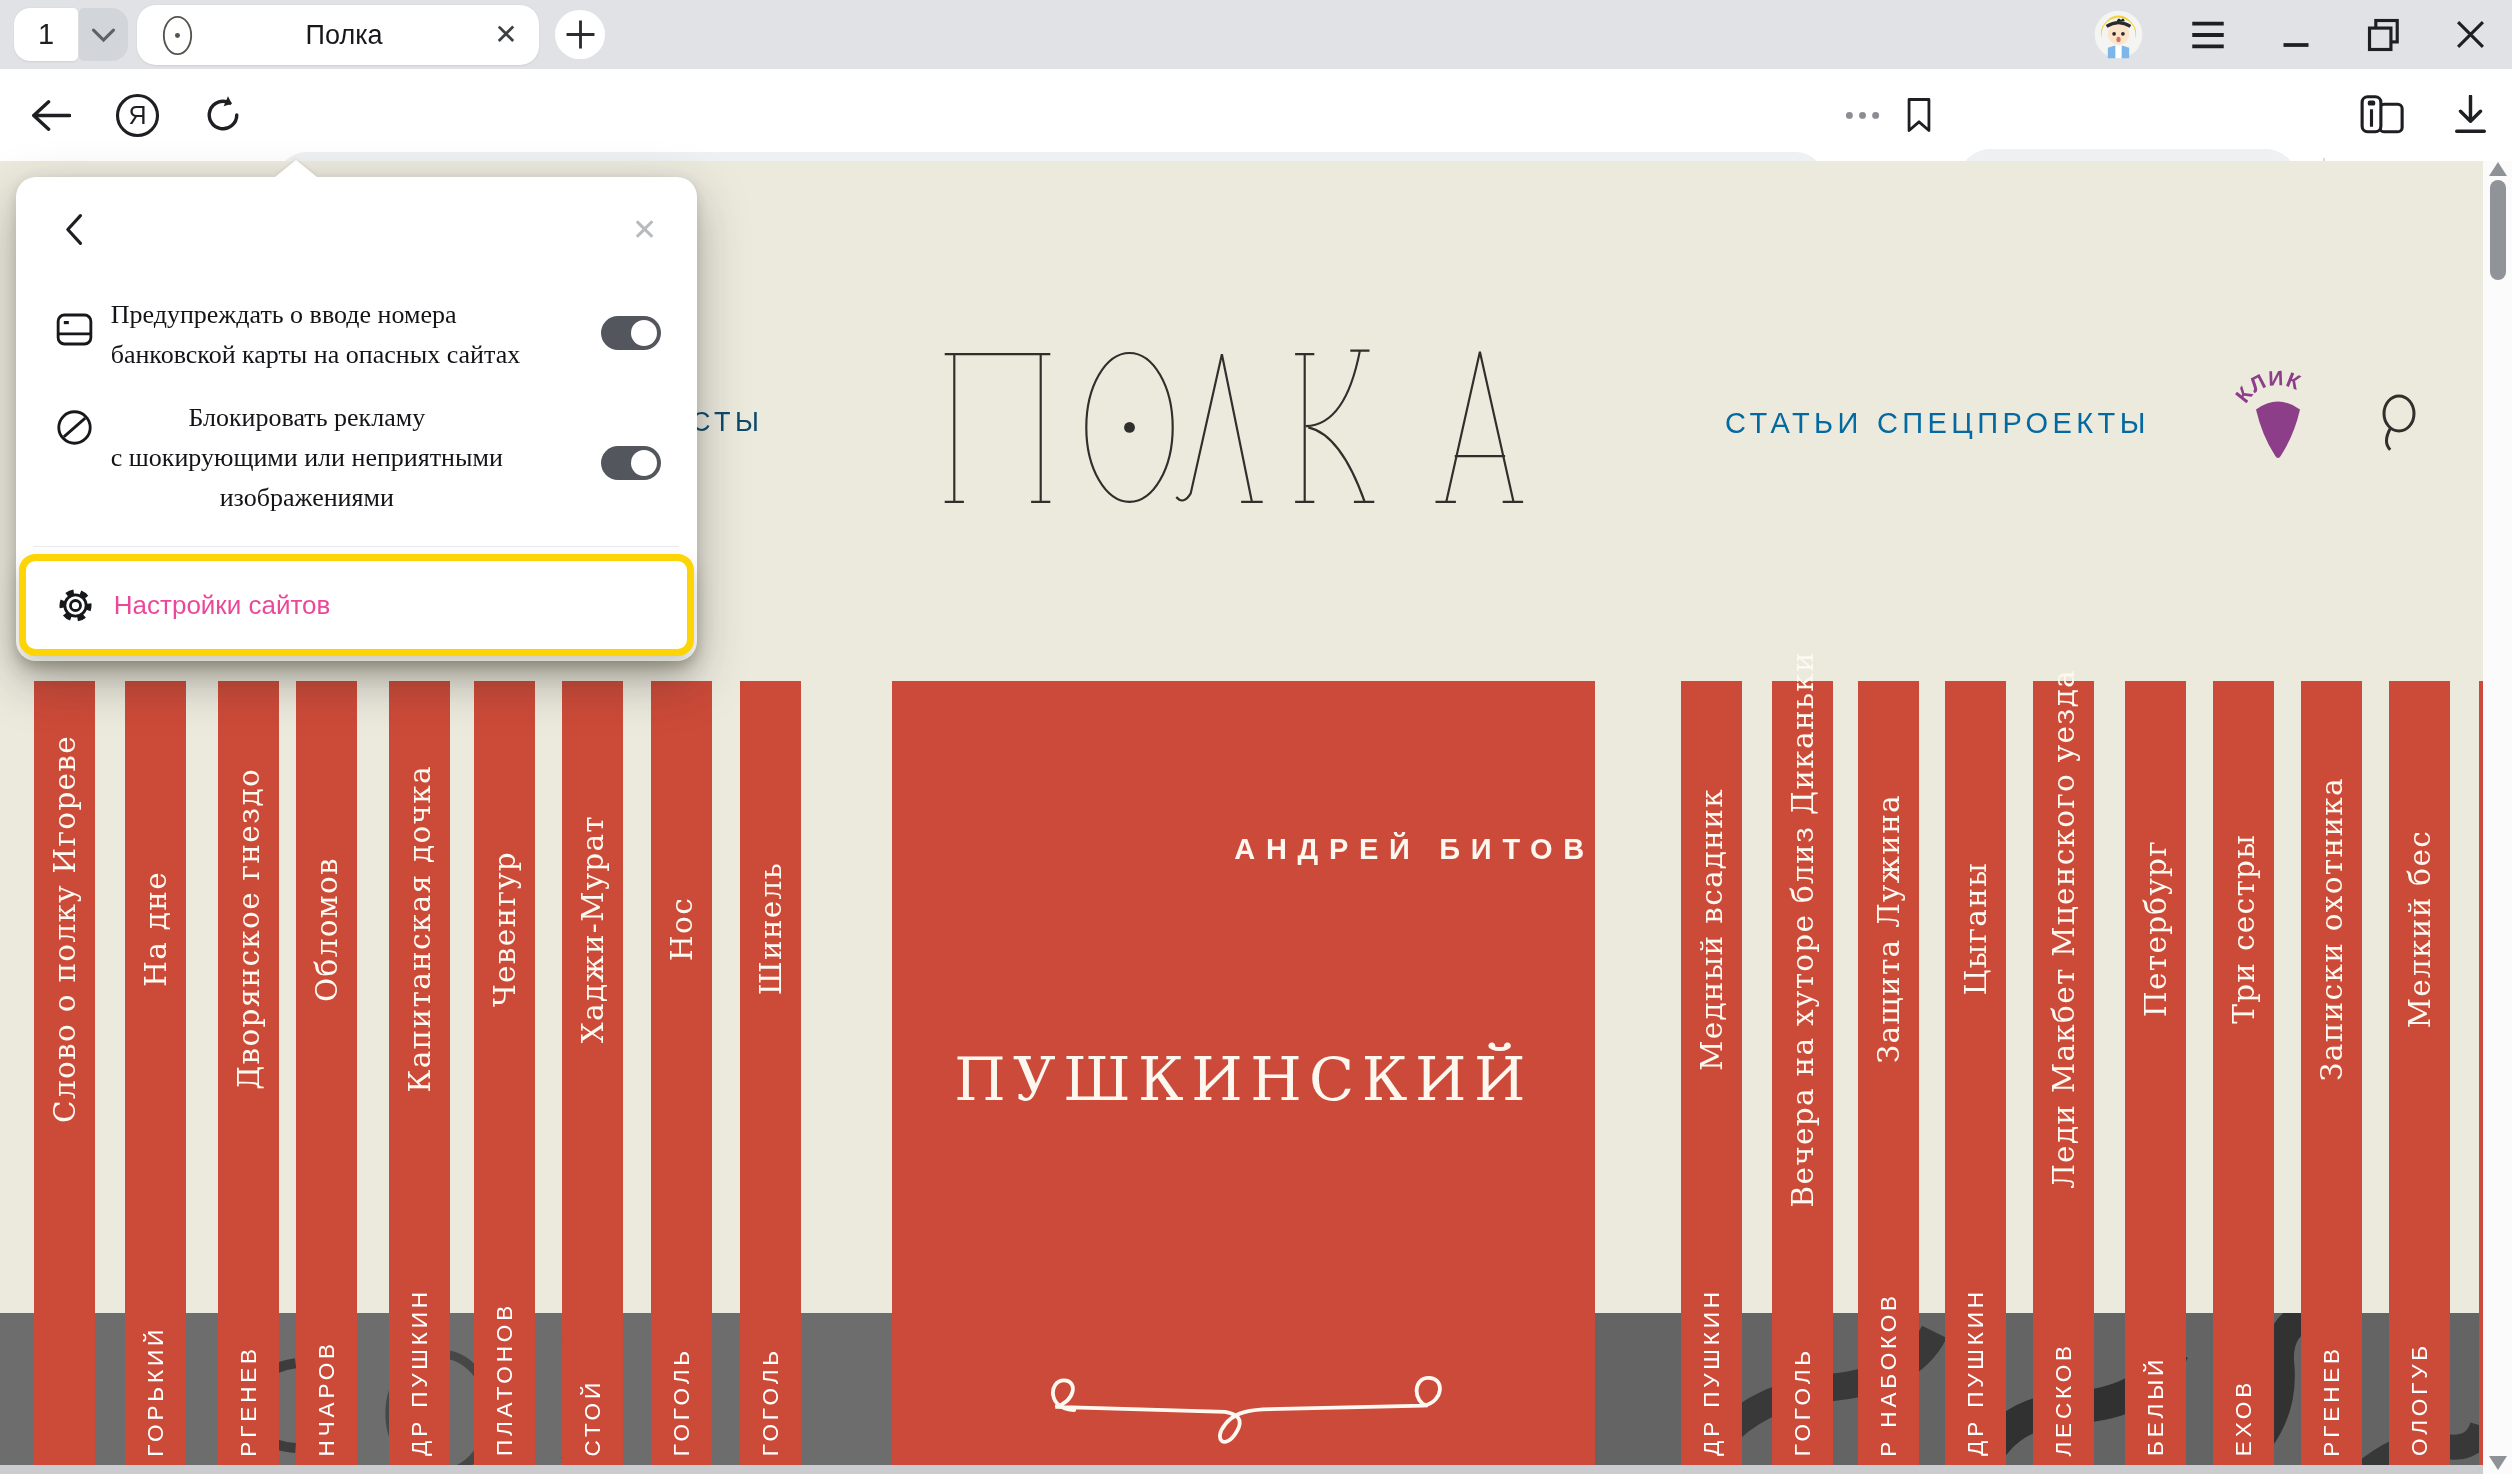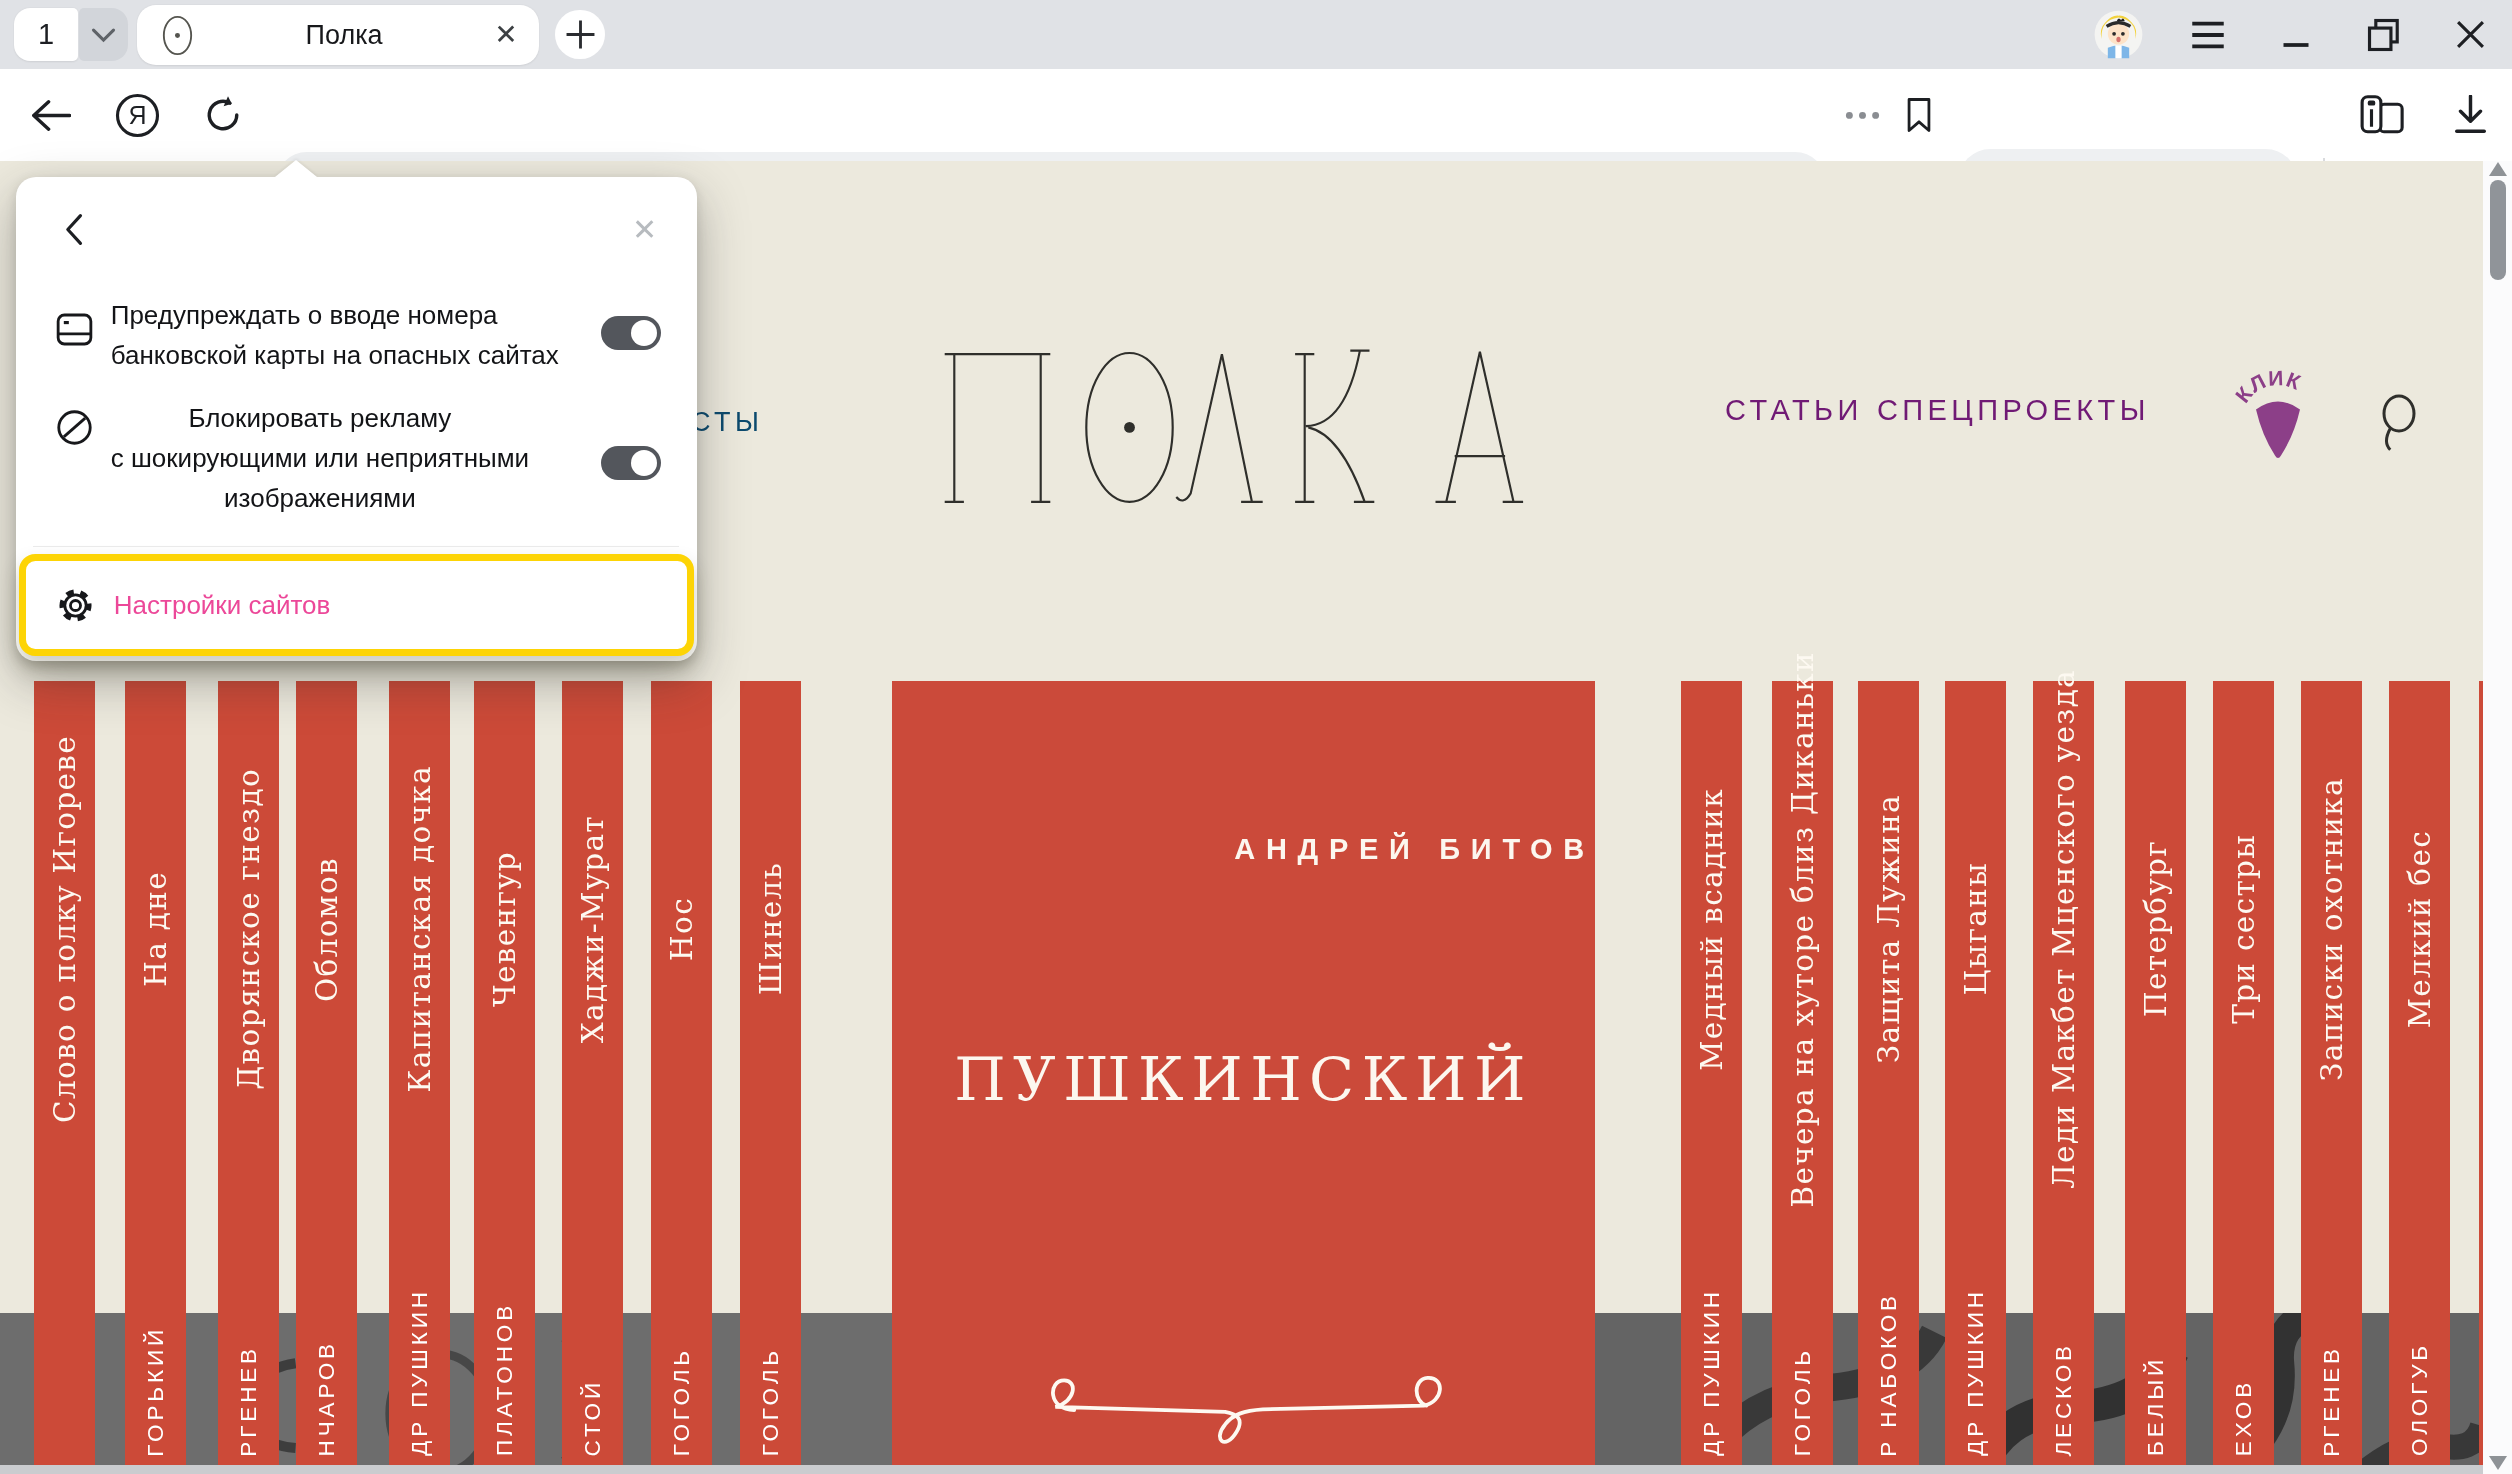--- a/index.html
+++ b/index.html
@@ -37,21 +37,21 @@
   .url-scheme { color:#9b9ea4; } .url-domain { color:#17181b; }
   .alice-pill { position:absolute; left:1958px; top:80px; width:340px; height:65px; background:#eef0f2;
     border-radius:33px; display:flex; align-items:center; }
   .alice-circle { width:41px; height:41px; border-radius:50%; margin-left:10.7px; position:relative; flex:0 0 auto; }
   .alice-label { margin-left:14px; font-size:27px; color:#17181b; white-space:nowrap; }
   .toolbar-divider { position:absolute; left:2323px; top:89px; width:1.9px; height:49px; background:#d9dbde; }
 
   
   .content { position:absolute; left:0; top:161px; width:2483px; height:1314px; background:#ece9dd; overflow:hidden; }
   .nav-partial { position:absolute; left:691px; top:246px; font-size:27px; letter-spacing:4.4px; color:#0c4a6e; }
-  .nav-link { position:absolute; top:233px; font-size:29px; letter-spacing:4.4px; color:#701a75; white-space:nowrap; }
+  .nav-link { position:absolute; top:246px; font-size:29px; letter-spacing:4.4px; color:#0369a1; white-space:nowrap; }
   .logo-wrap { position:absolute; left:864px; top:180px; width:747px; height:168px; }
   .sr { position:absolute; width:0.6px; height:0.6px; overflow:hidden; clip:rect(0 0 0 0); white-space:nowrap; }
   .klik { position:absolute; left:2228px; top:202px; width:100px; height:107px; }
   .search-btn { position:absolute; left:2374px; top:231px; width:50px; height:63px; }
 
   
   .shelf { position:absolute; left:0; top:520px; width:2483px; height:794px; }
   .photo-band { position:absolute; left:0; top:632px; width:2483px; height:162px; background:#6d6d6d; overflow:hidden; }
   .spine { position:absolute; top:0; width:61px; height:784px; background:#cc4a38; }
   .spine-title-box { position:absolute; left:0; top:0; width:100%; height:496px;
@@ -86,21 +86,21 @@
   .popup { position:absolute; left:15.7px; top:177px; width:681px; height:484px; background:#fff;
     border-radius:20px; z-index:55;
     box-shadow:0 19px 50px rgba(40,40,40,.35), 0 3.8px 11.3px rgba(0,0,0,.12); }
   .popup-header { position:absolute; left:0; top:33px; width:100%; height:38px; }
   .popup-back { position:absolute; left:39px; top:0; width:38px; height:38px; display:flex; align-items:center; justify-content:center; }
   .popup-title { position:absolute; left:0; top:1.3px; width:100%; text-align:center;
     font-size:27px; font-weight:600; color:#131417; }
   .popup-close { position:absolute; right:33px; top:0; width:38px; height:38px;
     display:flex; align-items:center; justify-content:center; font-size:30px; color:#b7bbbf; }
   .row-icon { position:absolute; left:39px; width:39px; height:39px; }
-  .row-text { position:absolute; left:95px; font-size:26px; line-height:40px; color:#131417; }
+  .row-text { position:absolute; left:95px; font-size:26px; line-height:40px; color:#131417;font-family:Liberation Serif, serif; }
   .toggle { position:absolute; width:60px; height:34px; border-radius:17px; background:#53565c; }
   .toggle .knob { position:absolute; right:3.8px; top:3.8px; width:26px; height:26px; border-radius:50%; background:#fff; }
   .popup-divider { position:absolute; left:17.6px; top:369px; width:646px; height:1.3px; background:#ebebeb; }
   .hl-row { position:absolute; left:3.1px; top:377px; width:675px; height:102px; background:#fff;
     border:7px solid #fdd405; border-radius:16.3px; box-shadow:0 11.3px 19px rgba(60,55,20,.25); }
   .hl-inner { position:absolute; left:0; top:0; width:100%; height:100%; display:flex; align-items:center; }
   .hl-gear { margin-left:30px; width:39px; height:39px; flex:0 0 auto; }
   .hl-label { margin-left:19px; font-size:26px; color:#ec4899; }
 
   svg { display:block; }

